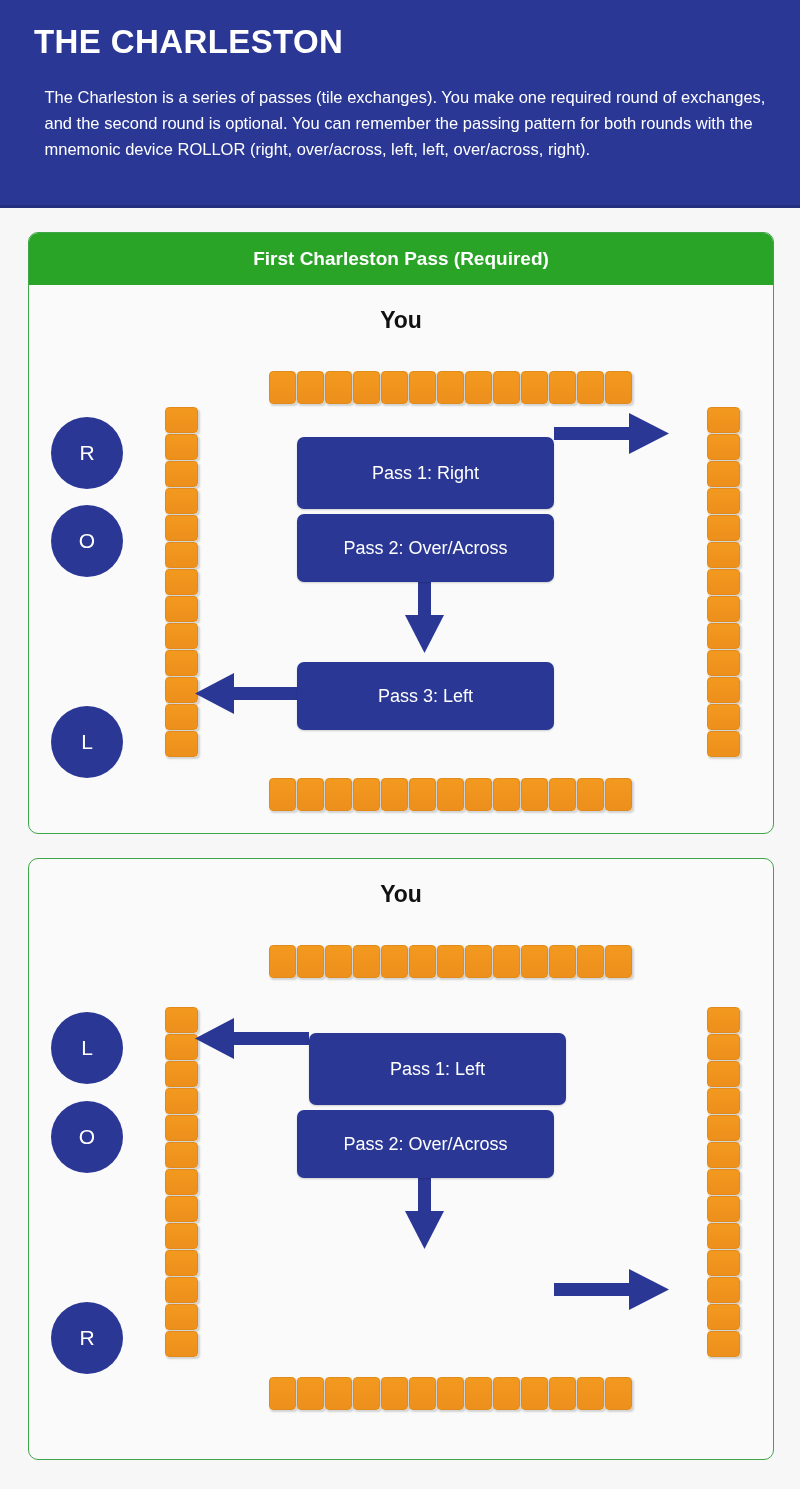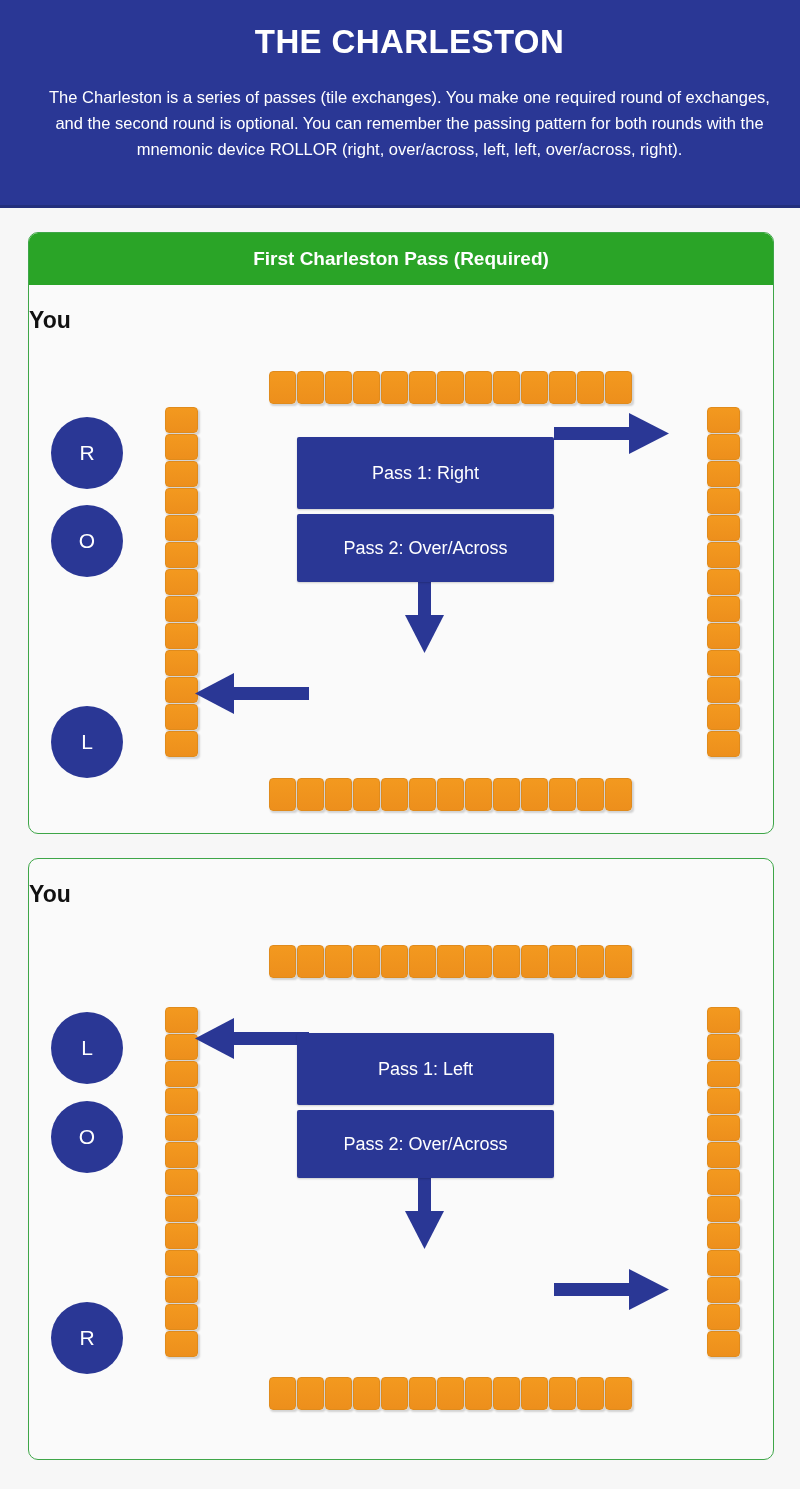--- a/index.html
+++ b/index.html
@@ -10,21 +10,21 @@
     font-family: "Liberation Sans", sans-serif;
   }
   .page { position: relative; width: 800px; height: 1489px; background: #F7F7F7; overflow: hidden; }
 
   
   .header {
     position: absolute; left: 0; top: 0; width: 800px; height: 208px;
     background: #2A3795;
     border-bottom: 3px solid #232F7C;
     padding: 22px 15px 0 34px;
-    text-align: center;
+    text-align: left;
   }
   .header h1 {
     color: #FFFFFF;
     font-size: 33px;
     font-weight: bold;
     letter-spacing: 0.4px;
     line-height: 40px;
     margin-bottom: 22px;
   }
   .header p {
@@ -54,20 +54,21 @@
     color: #FFFFFF;
     font-size: 19px;
     font-weight: bold;
   }
 
   .card-body { position: relative; height: 549px; }
 
   
   .you-label {
     position: absolute; left: 0; right: 0; top: 22px;
+    text-align: center;
     color: #111111;
     font-size: 23px;
     font-weight: bold;
   }
 
   
   .tile {
     background: linear-gradient(180deg, #F3991F 0%, #ED8F1C 100%);
     border: 1px solid #E08B1C;
     border-radius: 4px;
@@ -106,21 +107,21 @@
     display: flex; align-items: center; justify-content: center;
     color: #FFFFFF;
     font-size: 21px;
     font-weight: normal;
   }
 
   
   .pass-box {
     position: absolute;
     background: #2A3795;
-    border-radius: 2px;
+    border-radius: 7px;
     display: flex; align-items: center; justify-content: center;
     color: #FFFFFF;
     font-size: 18px;
     box-shadow: 0 1px 2px rgba(0,0,0,0.18);
   }
 
   
   .arrow-layer {
     position: absolute; left: 0; top: 0; width: 744px; height: 549px;
     pointer-events: none;
@@ -232,20 +233,23 @@
           <polygon points="205,388 205,429 166,408.5" fill="#2A3795"></polygon>
         </g>
       </svg>
 
       <div class="pass-box" style="left:268px; top:152px; width:257px; height:72px;">
         <span>Pass 1: Right</span>
       </div>
       <div class="pass-box" style="left:268px; top:229px; width:257px; height:68px;">
         <span>Pass 2: Over/Across</span>
       </div>
+      <div class="pass-box" style="left:268px; top:377px; width:257px; height:68px;">
+        <span>Pass 3: Left</span>
+      </div>
 
     </div>
   </div>
 
   <div class="card" id="card-second">
     <div class="card-body">
 
       <div class="you-label">You</div>
 
       <div class="tile-row" id="row-top-2">
@@ -330,21 +334,21 @@
           <rect x="389" y="307" width="13" height="55" fill="#2A3795"></rect>
           <polygon points="376,352 415,352 395.5,390" fill="#2A3795"></polygon>
         </g>
 
         <g>
           <rect x="525" y="424" width="90" height="13" fill="#2A3795"></rect>
           <polygon points="600,410 640,430.5 600,451" fill="#2A3795"></polygon>
         </g>
       </svg>
 
-      <div class="pass-box" style="left:268px; top:174px; width:257px; height:72px;">
+      <div class="pass-box" style="left:280px; top:174px; width:257px; height:72px;">
         <span>Pass 1: Left</span>
       </div>
       <div class="pass-box" style="left:268px; top:251px; width:257px; height:68px;">
         <span>Pass 2: Over/Across</span>
       </div>
 
     </div>
   </div>
 
 </div>

